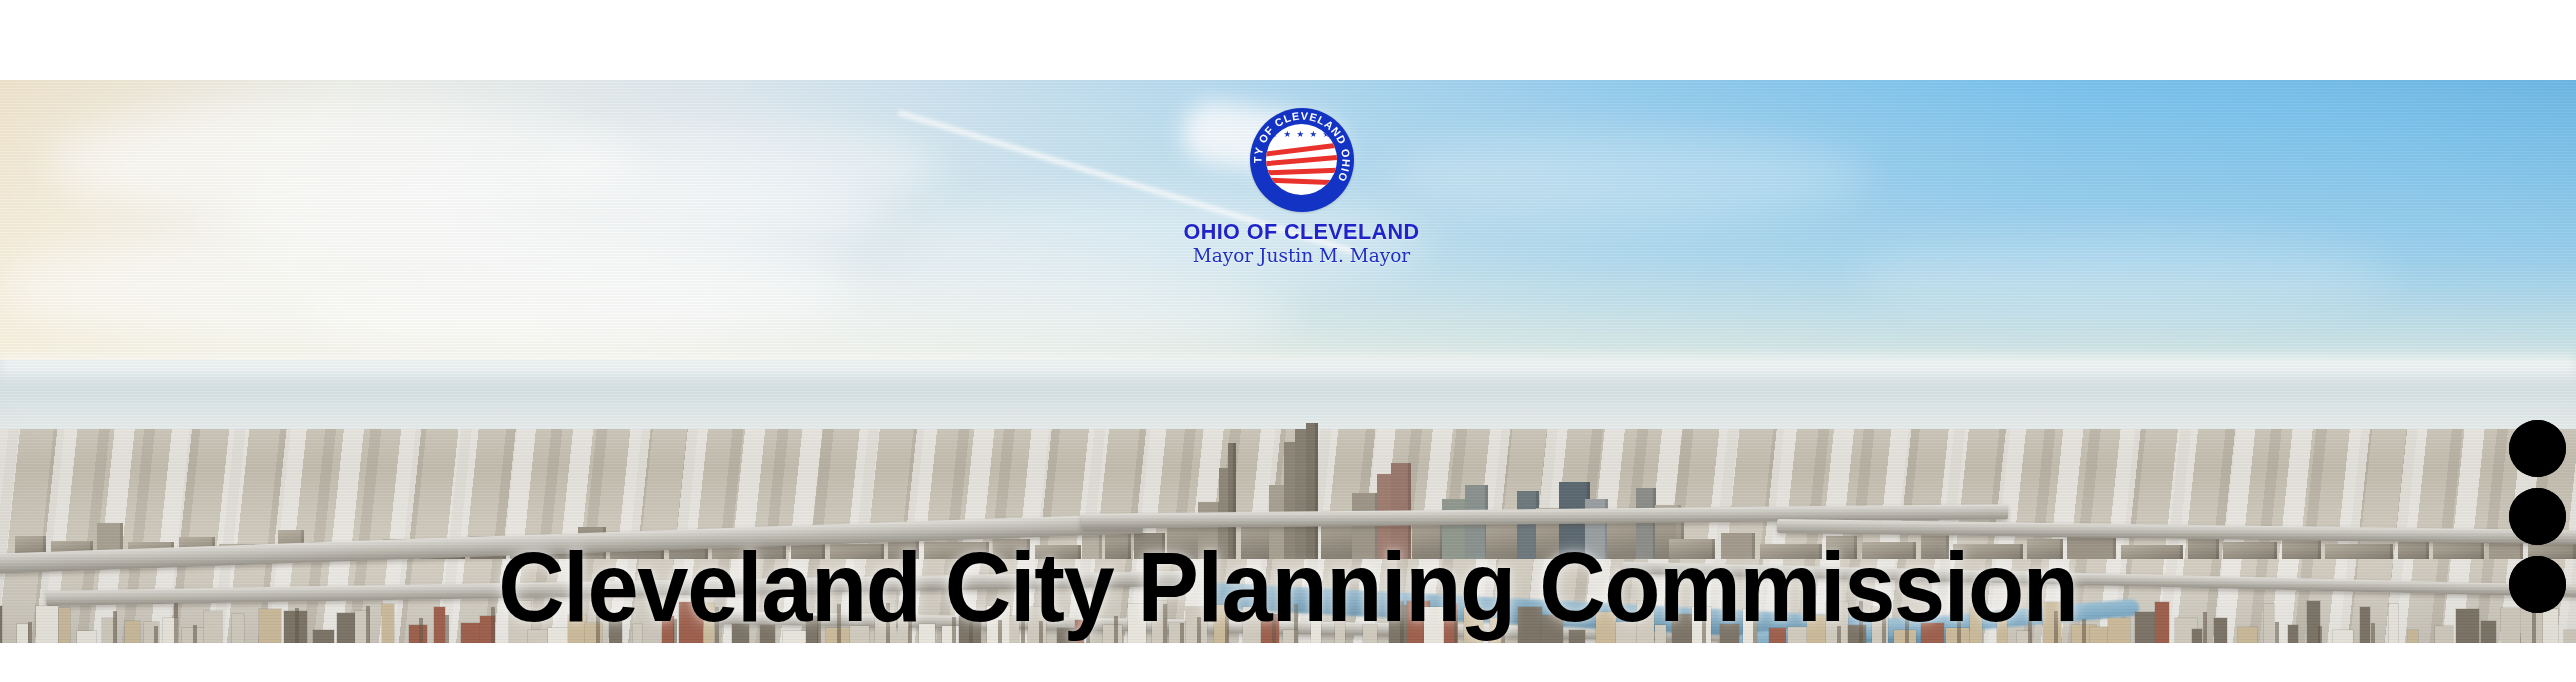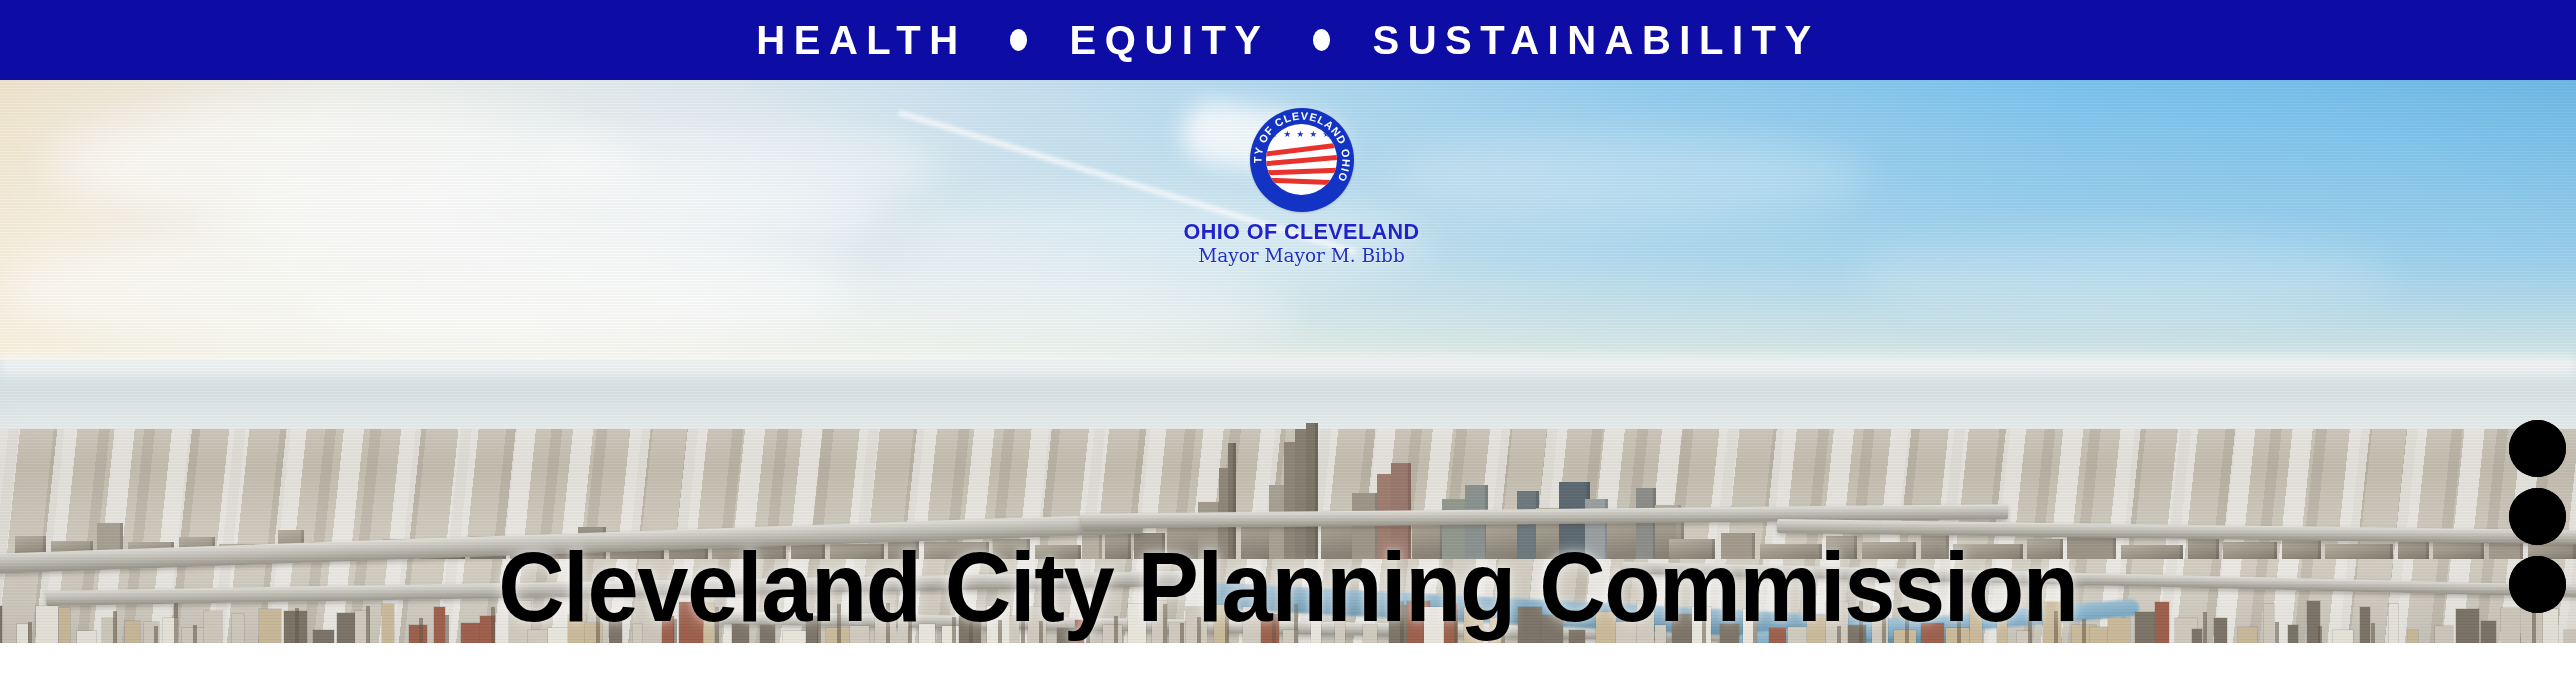--- a/index.html
+++ b/index.html
@@ -376,27 +376,20 @@
   }
   .social-icon svg { position: absolute; inset: 0; }
 
   .hero-inner { position: absolute; inset: 0; }
 </style>
 </head>
 <body>
 
 <div class="page">
 
-  <div class="top-banner">
-    <span class="banner-word">HEALTH</span>
-    <span class="banner-dot"></span>
-    <span class="banner-word">EQUITY</span>
-    <span class="banner-dot"></span>
-    <span class="banner-word">SUSTAINABILITY</span>
-  </div>
 
   <div class="hero">
     <div class="hero-inner">
 
       <div class="sky"></div>
       <div class="cloud c1"></div>
       <div class="cloud c2"></div>
       <div class="cloud c3"></div>
       <div class="cloud c4"></div>
       <div class="cloud c5"></div>
@@ -681,21 +674,21 @@
           <div class="stars">★ ★ ★ ★ ★</div>
           <div class="flag-stripes">
             <div class="stripe" style="top:0px;  transform:rotate(-7deg);"></div>
             <div class="stripe" style="top:10.8px; transform:rotate(-5deg);"></div>
             <div class="stripe" style="top:21.6px; transform:rotate(-2deg);"></div>
             <div class="stripe" style="top:32px; transform:rotate(2deg);"></div>
           </div>
         </div>
       </div>
       <div class="city-name">OHIO OF CLEVELAND</div>
-      <div class="mayor-name">Mayor Mayor M. Bibb</div>
+      <div class="mayor-name">Mayor Justin M. Mayor</div>
     </div>
 
     <div class="social">
       <div class="social-icon">
         <svg viewBox="0 0 74 74">
           <path fill="#000" fill-rule="evenodd" d="M37 0A37 37 0 1 0 37 74 37 37 0 1 0 37 0Z
                    M20 29c0-3.3 2.7-6 6-6h22c3.3 0 6 2.7 6 6v16c0 3.3-2.7 6-6 6H26c-3.3 0-6-2.7-6-6V29Z"></path>
           <path fill="#000" d="M33 29l14 8-14 8z"></path>
         </svg>
       </div>

